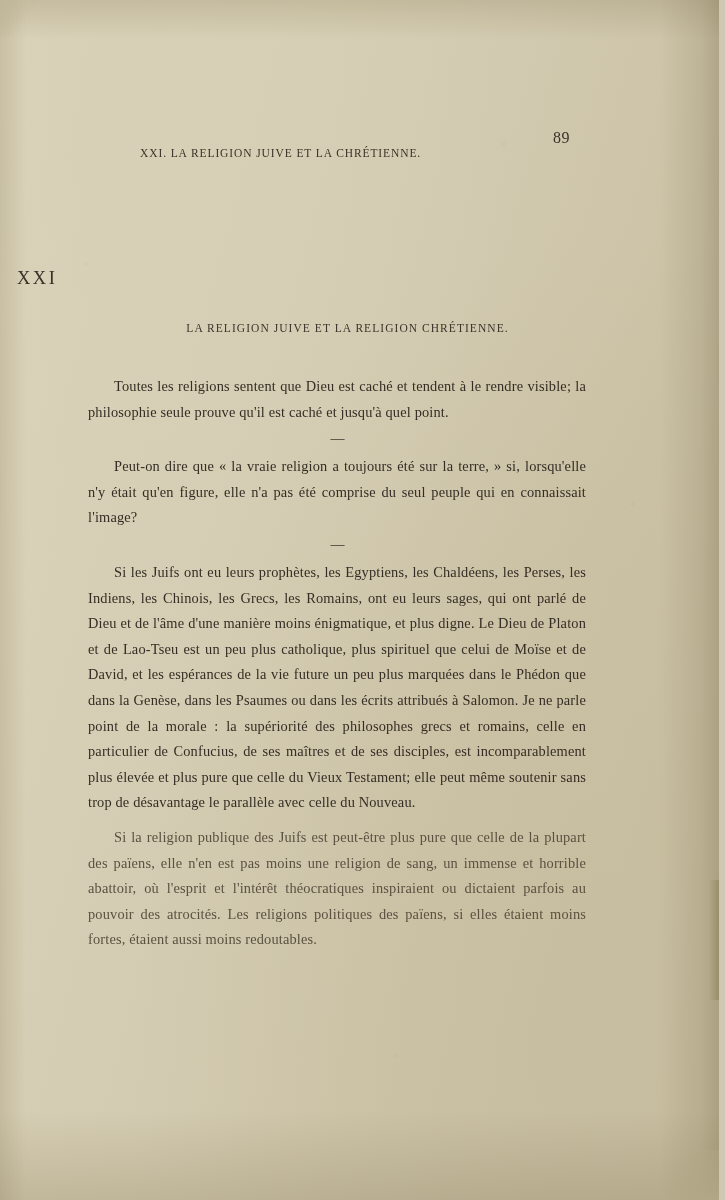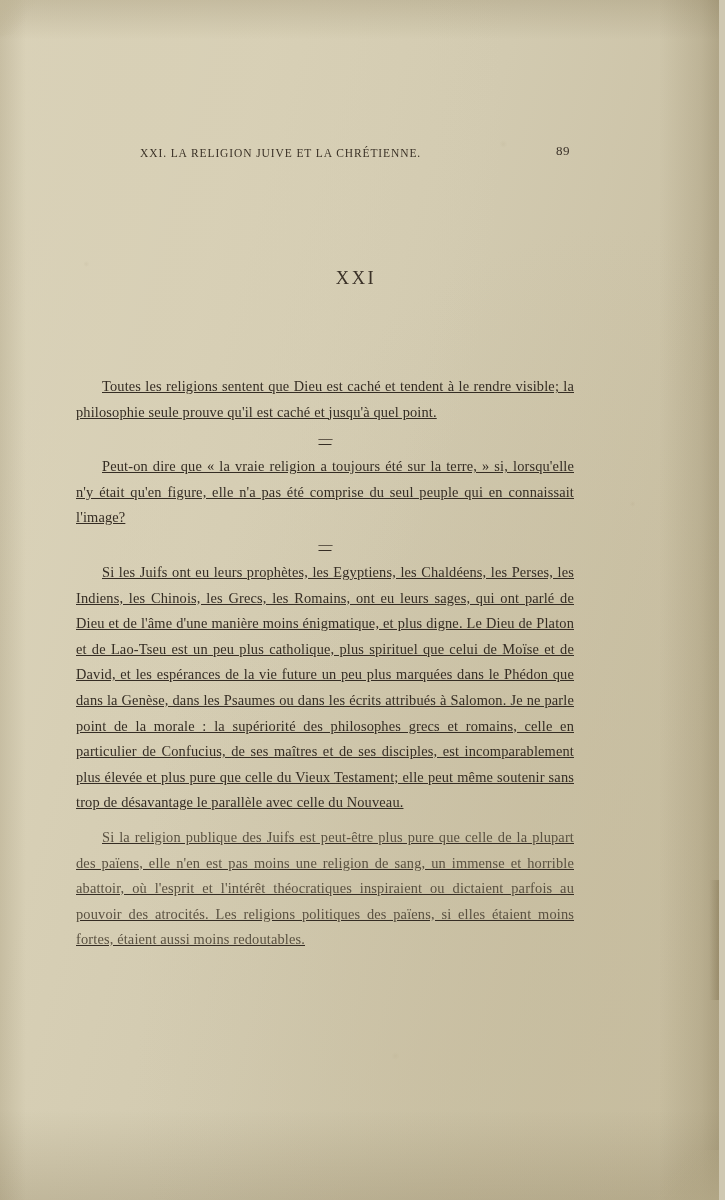--- a/index.html
+++ b/index.html
@@ -103,61 +103,59 @@
     font-size: 11.5px;
     letter-spacing: 0.9px;
     color: #3b3227;
     font-variant: small-caps;
     text-transform: uppercase;
     white-space: nowrap;
   }
   .folio {
     position: absolute;
     right: 155px;
-    top: 143px;
-    font-size: 13px;
+    top: 129px;
+    font-size: 16px;
     color: #3a3128;
     letter-spacing: 0.5px;
   }
 
   
   .chapter-number {
     position: absolute;
     left: 17px; right: 0;
     top: 268px;
-    text-align: center;
     font-size: 18.5px;
     letter-spacing: 2.5px;
     color: #3a3127;
     margin-right: 30px;
   }
   .chapter-title {
     position: absolute;
     left: 0; right: 0;
     top: 322px;
     text-align: center;
     font-size: 11.5px;
     letter-spacing: 1.05px;
     color: #3c332a;
     text-transform: uppercase;
     margin-right: 30px;
   }
 
   
   .body {
     position: absolute;
-    left: 76px;
+    left: 88px;
     top: 374px;
     width: 498px;
     color: #352d24;
     font-size: 14.4px;
     line-height: 25.6px;
     text-align: justify;
     letter-spacing: 0.15px;
-    text-decoration: underline;
   }
   .body p {
     margin: 0 0 0 0;
     text-indent: 26px;
   }
   .sep {
     text-align: center;
     margin: 3px 0 4px 0;
     color: #3a3127;
     font-size: 14px;
@@ -199,20 +197,21 @@
   <div class="nick-right"></div>
 
   <div class="content">
 
     <div class="running-head">XXI. La religion juive et la chrétienne.</div>
 
     <div class="folio">89</div>
 
     <div class="chapter-number">XXI</div>
 
+    <div class="chapter-title">La religion juive et la religion chrétienne.</div>
 
     <div class="body">
       <p>Toutes les religions sentent que Dieu est caché et tendent à le rendre visible; la philosophie seule prouve qu'il est caché et jusqu'à quel point.</p>
       <div class="sep"><span>—</span></div>
       <p>Peut-on dire que « la vraie religion a toujours été sur la terre, » si, lorsqu'elle n'y était qu'en figure, elle n'a pas été comprise du seul peuple qui en connaissait l'image?</p>
       <div class="sep"><span>—</span></div>
       <p>Si les Juifs ont eu leurs prophètes, les Egyptiens, les Chaldéens, les Perses, les Indiens, les Chinois, les Grecs, les Romains, ont eu leurs sages, qui ont parlé de Dieu et de l'âme d'une manière moins énigmatique, et plus digne. Le Dieu de Platon et de Lao-Tseu est un peu plus catholique, plus spirituel que celui de Moïse et de David, et les espérances de la vie future un peu plus marquées dans le Phédon que dans la Genèse, dans les Psaumes ou dans les écrits attribués à Salomon. Je ne parle point de la morale : la supériorité des philosophes grecs et romains, celle en particulier de Confucius, de ses maîtres et de ses disciples, est incomparablement plus élevée et plus pure que celle du Vieux Testament; elle peut même soutenir sans trop de désavantage le parallèle avec celle du Nouveau.</p>
       <div class="para-gap"></div>
       <p class="faded">Si la religion publique des Juifs est peut-être plus pure que celle de la plupart des païens, elle n'en est pas moins une religion de sang, un immense et horrible abattoir, où l'esprit et l'intérêt théocratiques inspiraient ou dictaient parfois au pouvoir des atrocités. Les religions politiques des païens, si elles étaient moins fortes, étaient aussi moins redoutables.</p>
     </div>

